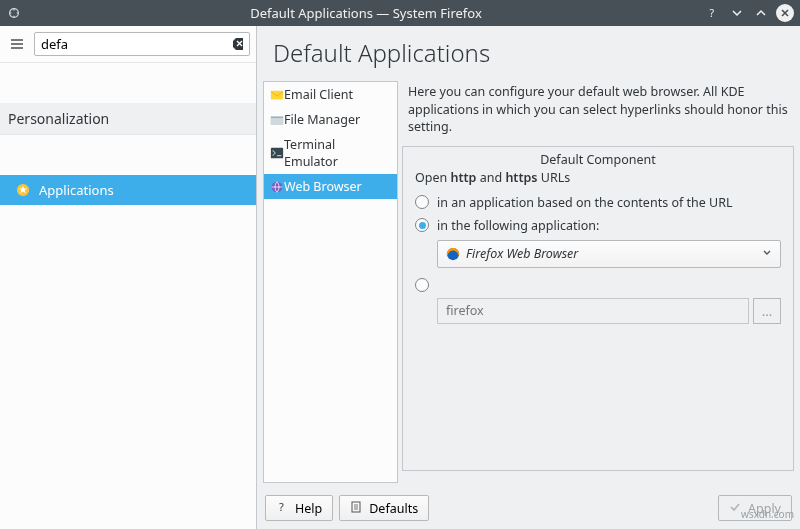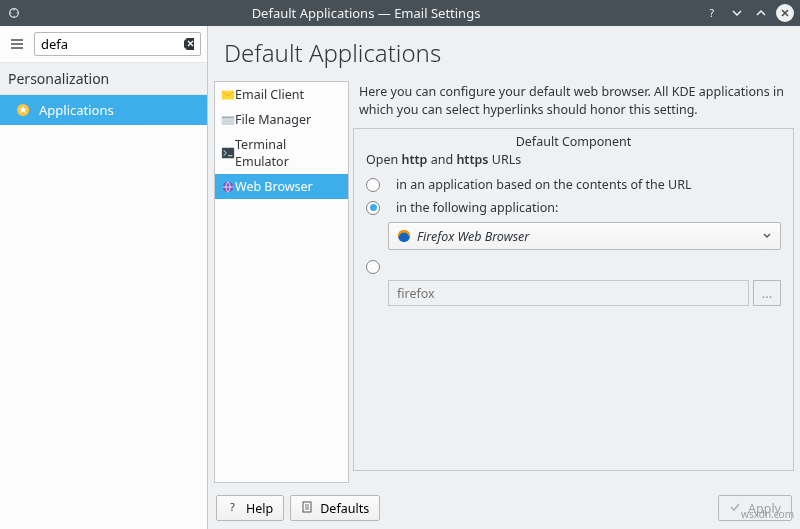--- a/index.html
+++ b/index.html
@@ -8,21 +8,21 @@
     .titlebar { height: 26px; background: #475057; color: #eff0f1; display: flex; align-items: center; padding: 0 6px; }
     .titlebar .icon { width: 16px; height: 16px; display: flex; align-items: center; justify-content: center; margin-right: 6px; font-size: 12px; }
     .titlebar .title { flex: 1; text-align: center; font-size: 13px; }
     .titlebar .winbtns { display: flex; gap: 6px; align-items: center; }
     .titlebar .wbtn { width: 18px; height: 18px; display: flex; align-items: center; justify-content: center; cursor: pointer; }
     .titlebar .wbtn.close { background: #eff0f1; border-radius: 50%; color: #475057; }
     .titlebar svg { display: block; }
 
     .content { display: flex; height: calc(100% - 26px); }
 
-    .sidebar { width: 208px; background: #fcfcfc; border-right: 1px solid #c4c8cc; display: flex; flex-direction: column; }
+    .sidebar { width: 257px; background: #fcfcfc; border-right: 1px solid #c4c8cc; display: flex; flex-direction: column; gap: 40px; }
     .searchrow { display: flex; align-items: center; padding: 6px 6px; gap: 6px; border-bottom: 1px solid #e5e6e7; }
     .hamburger { width: 22px; height: 22px; display: flex; align-items: center; justify-content: center; cursor: pointer; }
     .searchbox { flex: 1; position: relative; }
     .searchbox input { width: 100%; height: 24px; padding: 2px 24px 2px 6px; border: 1px solid #b6b9bc; border-radius: 2px; font-size: 13px; background: #fff; }
     .searchbox .clear { position: absolute; right: 4px; top: 4px; width: 16px; height: 16px; cursor: pointer; display: flex; align-items: center; justify-content: center; }
     .section-header { padding: 6px 8px; font-size: 14px; color: #31363b; border-bottom: 1px solid #e5e6e7; background: #eff0f1; }
     .sb-item { display: flex; align-items: center; gap: 8px; padding: 6px 15px; cursor: pointer; }
     .sb-item.selected { background: #3daee9; color: #fff; }
     .sb-item .star { width: 16px; height: 16px; display: flex; align-items: center; justify-content: center; }
 
@@ -35,21 +35,21 @@
     .cat-item .cicon { width: 14px; height: 14px; display: flex; align-items: center; justify-content: center; }
     .cat-item.selected { background: #3daee9; color: #fff; }
 
     .detail { flex: 1; display: flex; flex-direction: column; }
     .desc { font-size: 12.5px; color: #31363b; padding: 2px 6px 10px 6px; line-height: 1.4; }
     .groupbox { border: 1px solid #c4c8cc; background: #eff0f1; margin: 0 0 12px 0; position: relative; padding: 16px 12px 12px; flex: 1; }
     .groupbox .legend { position: absolute; top: -1px; left: 50%; transform: translateX(-50%); background: #eff0f1; padding: 0 6px; font-size: 12.5px; border: 1px solid #c4c8cc; border-top: none; border-left: none; border-right: none; border-bottom: none; top: 4px; }
     .groupbox .legend { border: none; }
     .prompt { font-size: 12.5px; margin: 6px 0 8px; }
     .prompt b { font-weight: 600; }
-    .radio-row { display: flex; align-items: center; gap: 16px; margin: 6px 0; font-size: 12.5px; }
+    .radio-row { display: flex; align-items: center; gap: 8px; margin: 6px 0; font-size: 12.5px; }
     .radio { width: 14px; height: 14px; border: 1px solid #7f8387; border-radius: 50%; background: #fcfcfc; display: inline-flex; align-items: center; justify-content: center; cursor: pointer; }
     .radio.checked::after { content: ""; width: 7px; height: 7px; background: #3daee9; border-radius: 50%; }
     .combo { margin: 4px 0 10px 22px; height: 28px; border: 1px solid #b6b9bc; background: linear-gradient(#fcfcfc,#f2f2f2); border-radius: 2px; display: flex; align-items: center; padding: 0 8px; cursor: pointer; justify-content: space-between; font-size: 12.5px; width: calc(100% - 22px); }
     .combo .cicon { width: 14px; height: 14px; margin-right: 6px; }
     .combo .left { display: flex; align-items: center; font-style: italic; }
     .cmdrow { margin: 4px 0 0 22px; display: flex; gap: 4px; width: calc(100% - 22px); }
     .cmdrow input { flex: 1; height: 26px; border: 1px solid #c4c8cc; background: #eff0f1; color: #999; padding: 0 8px; font-size: 12.5px; }
     .cmdrow button { width: 28px; height: 26px; border: 1px solid #b6b9bc; background: #eff0f1; color: #999; cursor: default; }
 
     .footer { display: flex; gap: 6px; padding: 6px 8px 8px; align-items: center; }
@@ -63,21 +63,21 @@
 </head>
 <body>
 
 <div class="titlebar">
   <span class="icon">
     <svg width="14" height="14" viewBox="0 0 16 16">
         <circle cx="8" cy="8" r="5" fill="none" stroke="#cfd8dc" stroke-width="1.4"></circle>
         <path d="M8 3v2M8 11v2M3 8h2M11 8h2" stroke="#cfd8dc" stroke-width="1.4"></path>
       </svg>
   </span>
-  <div class="title">Default Applications — Email Settings</div>
+  <div class="title">Default Applications — System Firefox</div>
   <div class="winbtns">
     <span class="wbtn">
         <svg width="14" height="14" viewBox="0 0 16 16">
           <text x="4" y="12" font-size="12" fill="#eff0f1">?</text>
         </svg>
       </span>
     <span class="wbtn">
         <svg width="12" height="12" viewBox="0 0 12 12">
           <path d="M2 4l4 4 4-4" fill="none" stroke="#eff0f1" stroke-width="1.5"></path>
         </svg>

